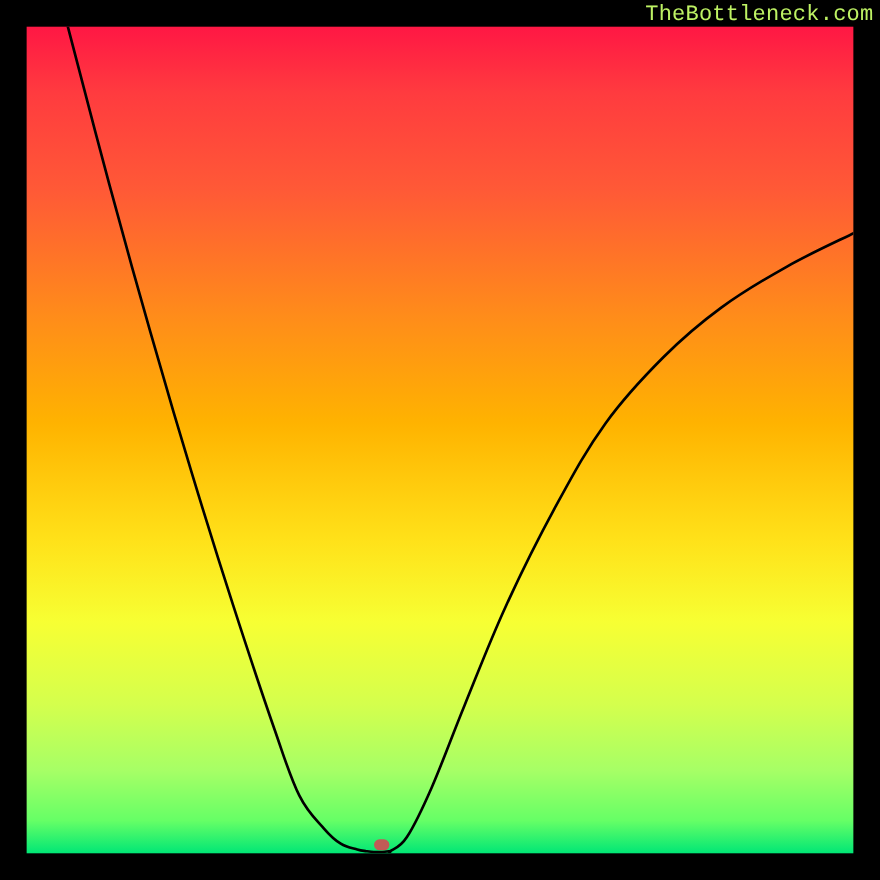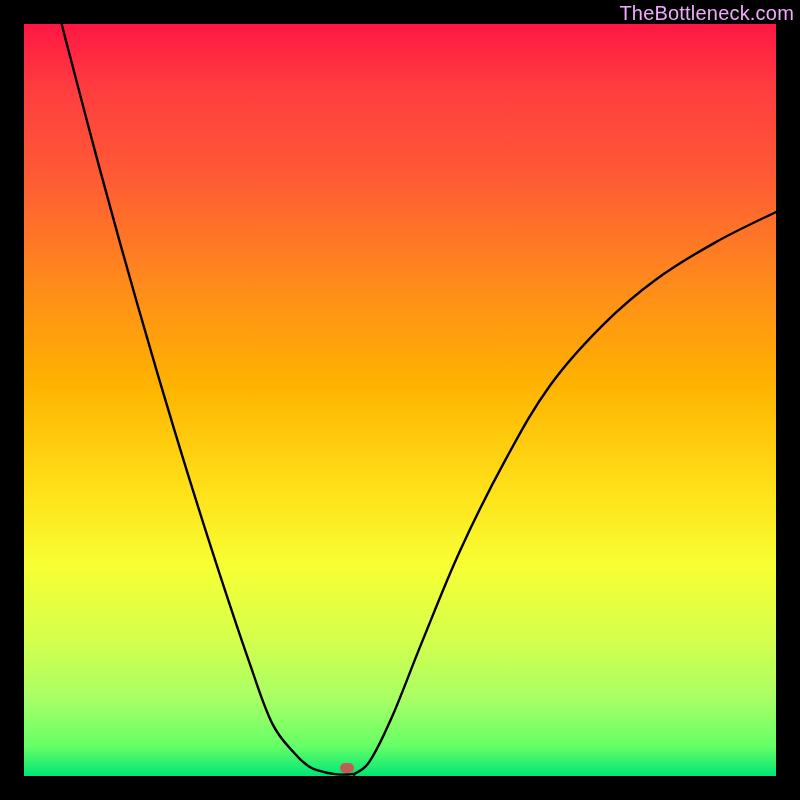--- a/index.html
+++ b/index.html
@@ -45,25 +45,26 @@
       #d4ff4d 82%,
       #a6ff66 90%,
       #66ff66 96%,
       #00e676 100%
     );
   }
   .watermark {
     position: absolute;
     top: 2px;
     right: 6px;
-    color: #f0abfc;
+    color: #bef264;
     font-size: 20px;
     font-weight: 500;
     letter-spacing: 0.2px;
     user-select: none;
+    font-family: Liberation Mono, monospace;
   }
   .curve-svg {
     position: absolute;
     top: 0;
     left: 0;
     width: 100%;
     height: 100%;
   }
   .marker {
     position: absolute;

